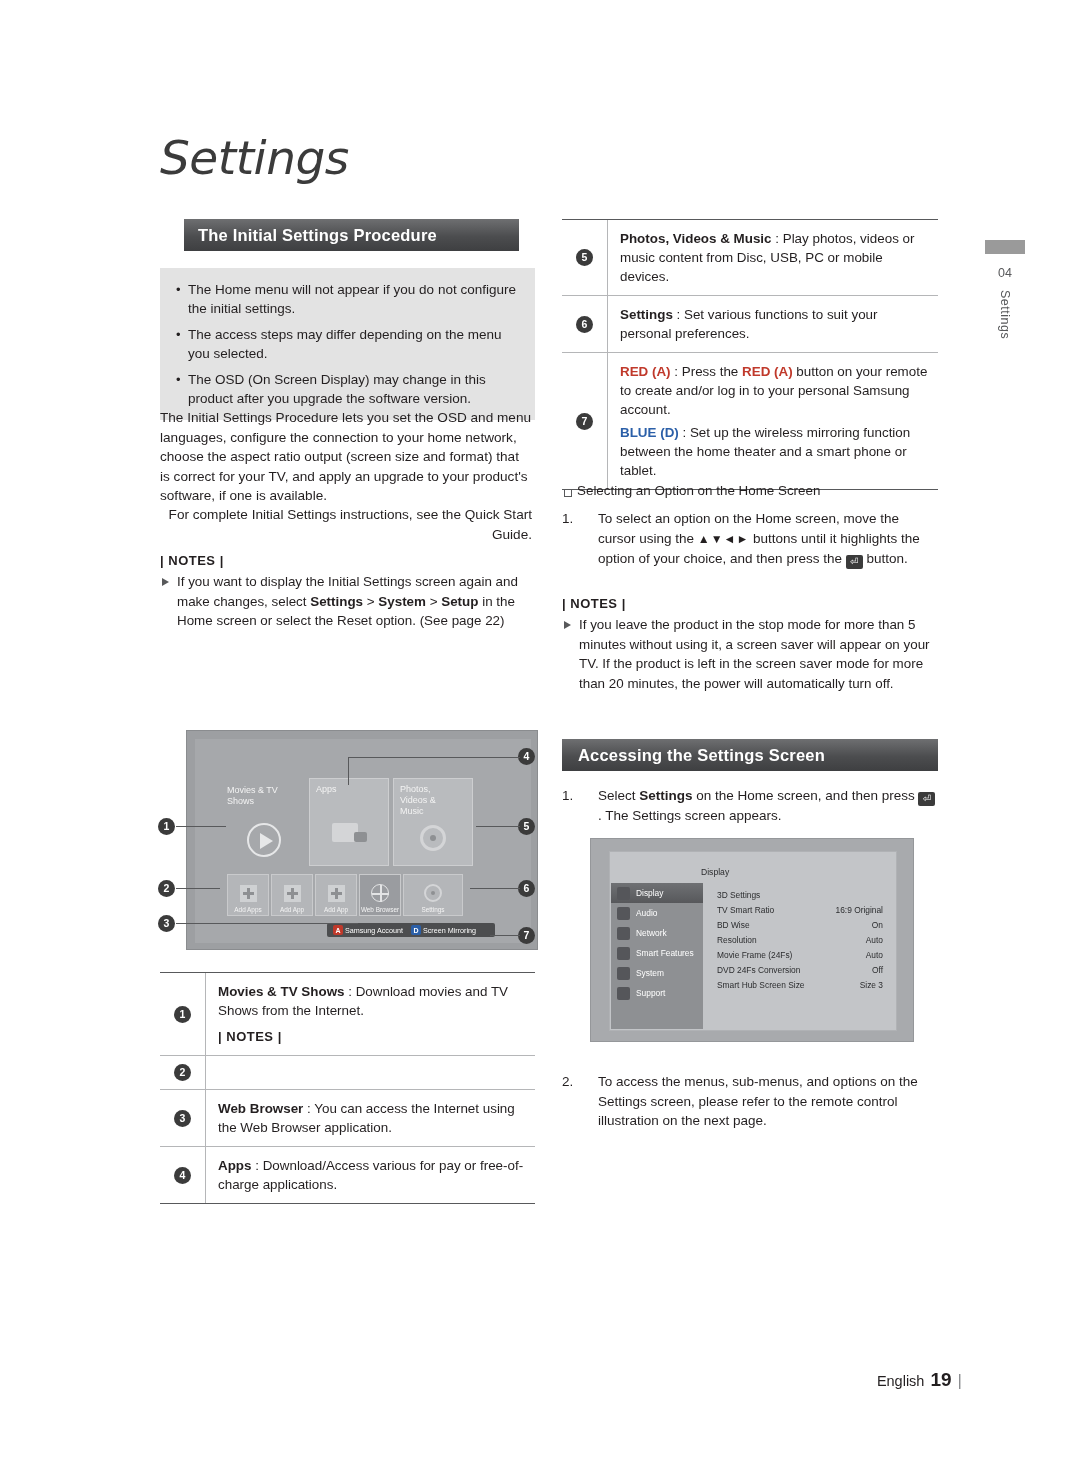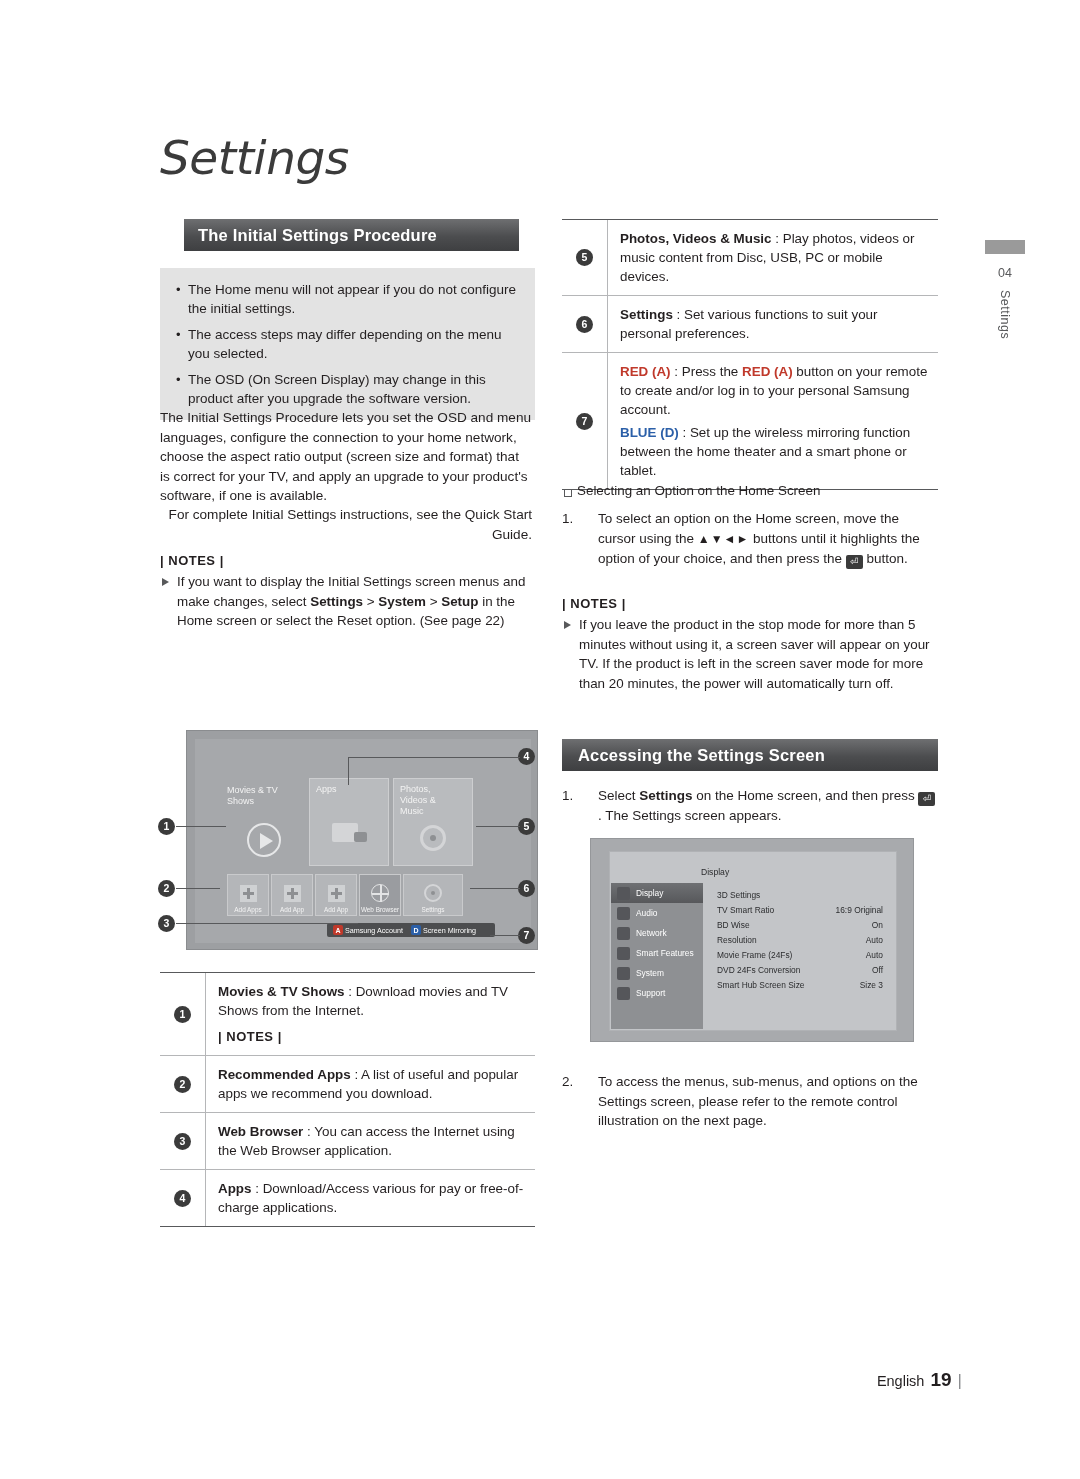--- a/index.html
+++ b/index.html
@@ -365,21 +365,21 @@
     <div class="bullet-line">The access steps may differ depending on the menu you selected.</div>
     <div class="bullet-line">The OSD (On Screen Display) may change in this product after you upgrade the software version.</div>
   </div>
 
   <div class="body-text" style="left:160px; top:408px; width:372px;">The Initial Settings Procedure lets you set the OSD and menu languages, configure the connection to your home network, choose the aspect ratio output (screen size and format) that is correct for your TV, and apply an upgrade to your product's software, if one is available.</div>
 
   <div class="body-text" style="left:160px; top:505px; width:372px;text-align:right;">For complete Initial Settings instructions, see the Quick Start Guide.</div>
 
   <div style="position:absolute; left:160px; top:553px; width:375px;">
     <div class="notes-label">| NOTES |</div>
-    <div class="note-item"><span>If you want to display the Initial Settings screen menus and make changes, select </span><b class="bold">Settings</b><span> &gt; </span><b class="bold">System</b><span> &gt; </span><b class="bold">Setup</b><span> in the Home screen or select the Reset option. (See page 22)</span></div>
+    <div class="note-item"><span>If you want to display the Initial Settings screen again and make changes, select </span><b class="bold">Settings</b><span> &gt; </span><b class="bold">System</b><span> &gt; </span><b class="bold">Setup</b><span> in the Home screen or select the Reset option. (See page 22)</span></div>
   </div>
 
 
   <div class="home-mock" style="left:186px; top:730px; width:352px; height:220px;">
     <div class="hm-inner" style="left:8px; top:8px; width:336px; height:204px;"></div>
 
     <div class="hm-label" style="left:40px; top:54px; width:70px;">Movies &amp; TV Shows</div>
     <div style="position:absolute; left:60px; top:92px; width:34px; height:34px; border:2px solid #e6e7e8; border-radius:50%;">
       <div style="position:absolute; left:11px; top:8px; width:0; height:0; border-left:13px solid #e6e7e8; border-top:8px solid transparent; border-bottom:8px solid transparent;"></div>
     </div>
@@ -458,23 +458,20 @@
       </div>
       <div class="desc-body">
         <div><b class="bold">Movies &amp; TV Shows</b><span> : Download movies and TV Shows from the Internet.</span></div>
         <div class="notes-label" style="margin-top:7px;">| NOTES |</div>
       </div>
     </div>
     <div class="desc-row">
       <div class="desc-num">
         <span class="circ">2</span>
       </div>
-      <div class="desc-body">
-        <div><b class="bold">Recommended Apps</b><span> : A list of useful and popular apps we recommend you download.</span></div>
-      </div>
     </div>
     <div class="desc-row">
       <div class="desc-num">
         <span class="circ">3</span>
       </div>
       <div class="desc-body">
         <div><b class="bold">Web Browser</b><span> : You can access the Internet using the Web Browser application.</span></div>
       </div>
     </div>
     <div class="desc-row">

